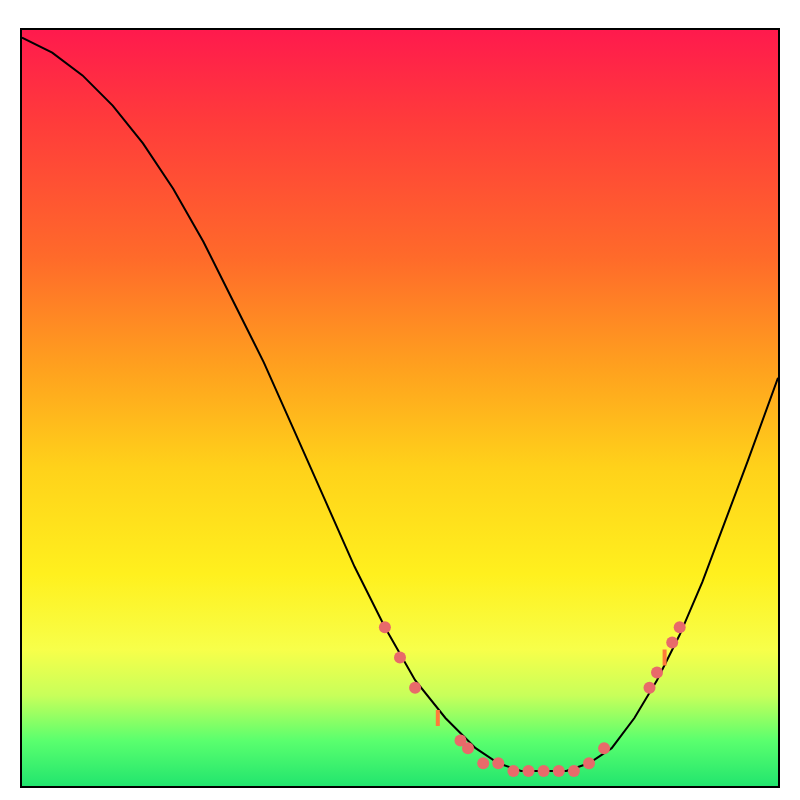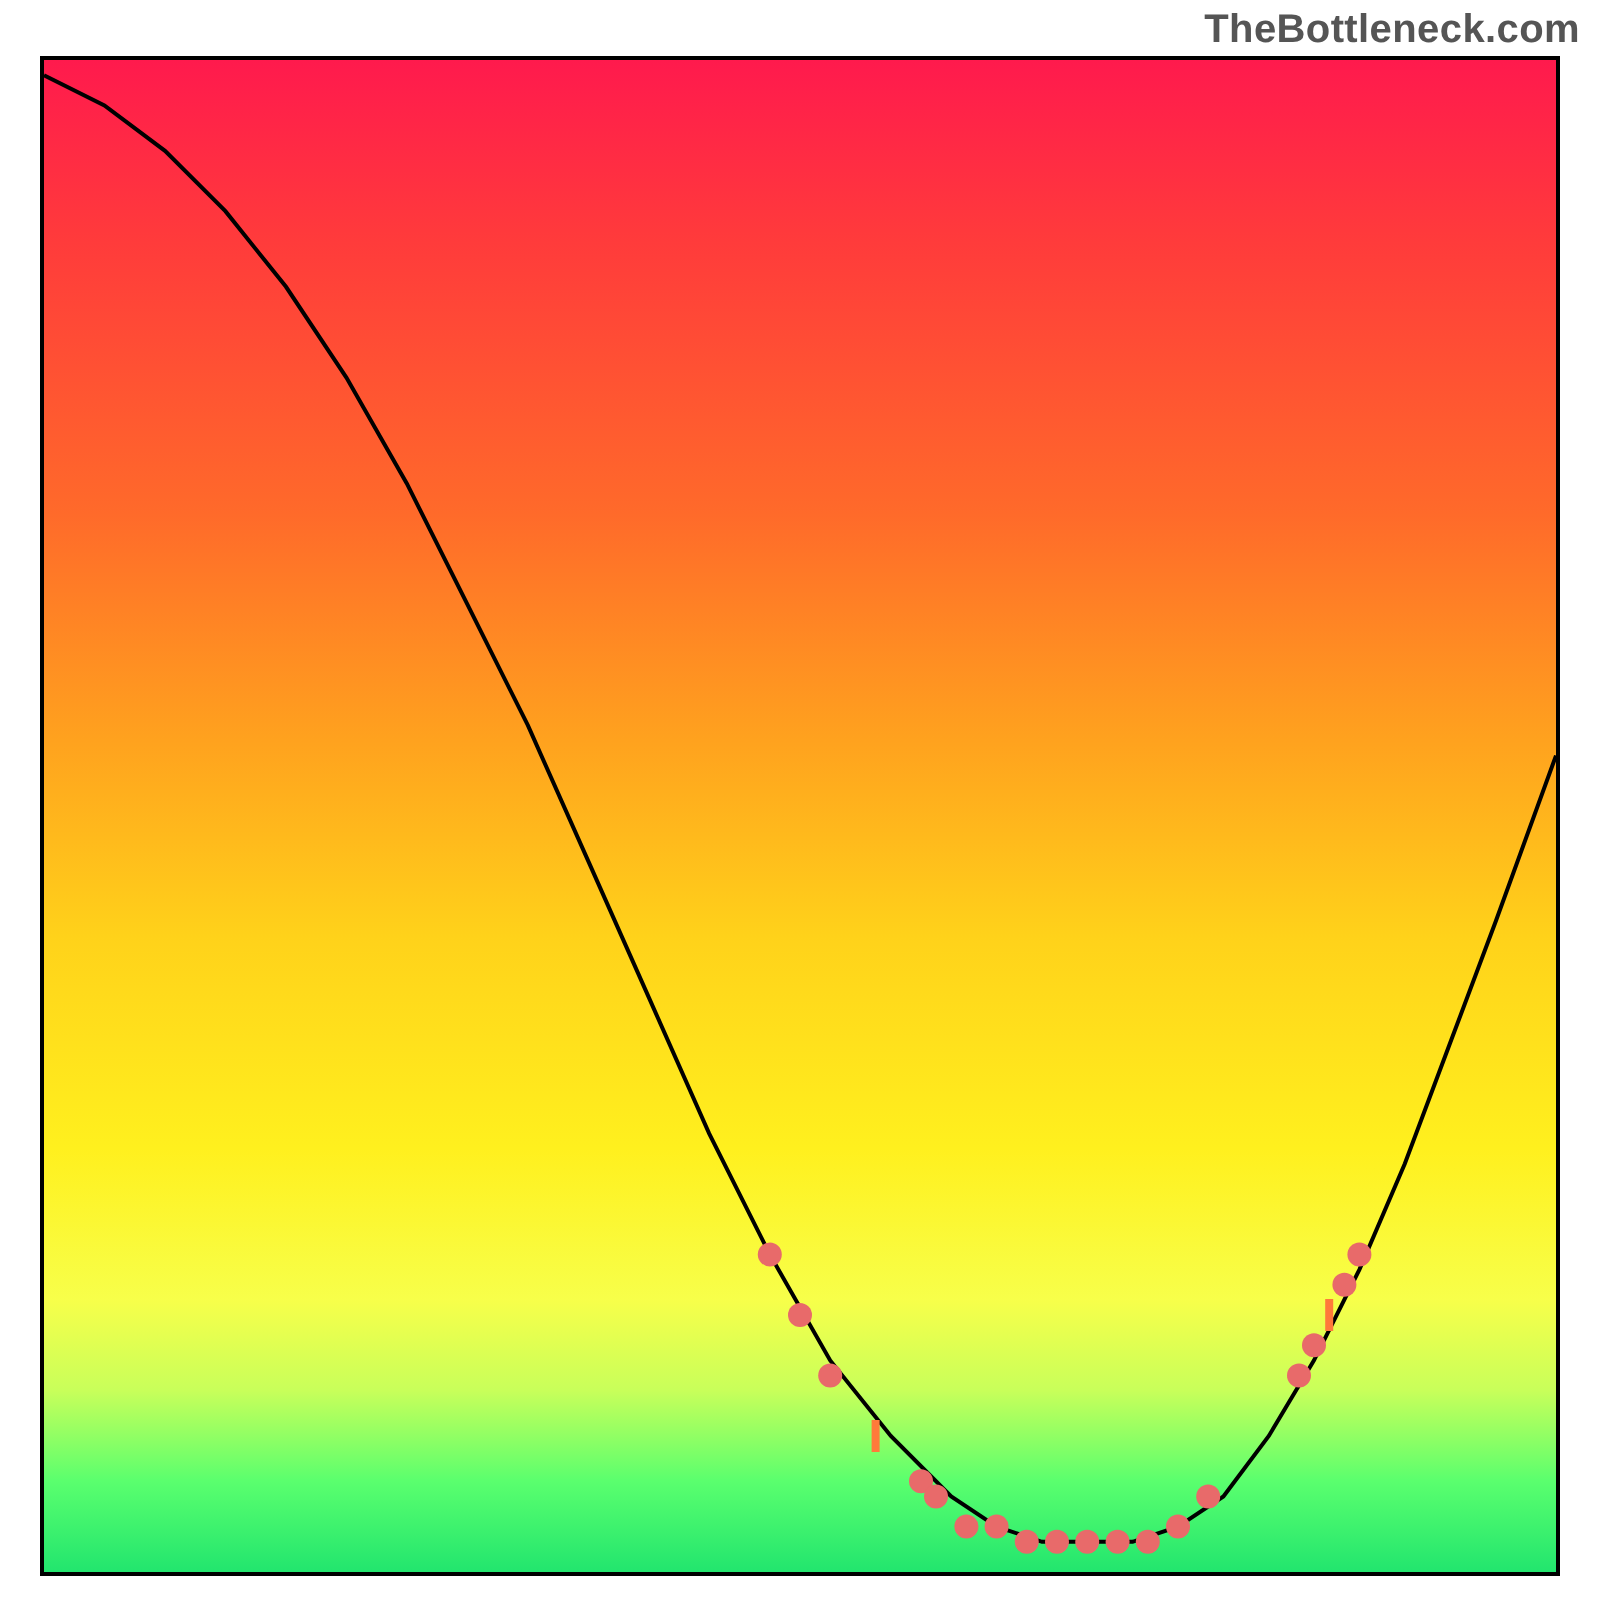--- a/index.html
+++ b/index.html
@@ -67,21 +67,20 @@
     stroke: none;
   }
   .tick {
     fill: #ff7a3a;
   }
 </style>
 </head>
 <body>
 <div class="wrap">
 
-  <div class="watermark">TheBottleneck.com</div>
 
   <div class="plot">
     <svg class="overlay" viewBox="0 0 756 756" preserveAspectRatio="none">
       <g>
         <path class="curve" d="M0.0 7.6 L30.2 22.7 L60.5 45.4 L90.7 75.6 L121.0 113.4 L151.2 158.8 L181.4 211.7 L211.7 272.2 L241.9 332.6 L272.2 400.7 L302.4 468.7 L332.6 536.8 L362.9 597.2 L393.1 650.2 L423.4 688.0 L453.6 718.2 L476.3 733.3 L499.0 740.9 L521.6 740.9 L544.3 740.9 L567.0 733.3 L589.7 718.2 L612.4 688.0 L635.0 650.2 L657.7 604.8 L680.4 551.9 L703.1 491.4 L725.8 430.9 L756.0 347.8" stroke="#000000"></path>
       </g>
       <g>
           <circle cx="362.9" cy="597.2" r="6" class="dot" fill="#e86a6a"></circle>
           <circle cx="378.0" cy="627.5" r="6" class="dot" fill="#e86a6a"></circle>
           <circle cx="393.1" cy="657.7" r="6" class="dot" fill="#e86a6a"></circle>

